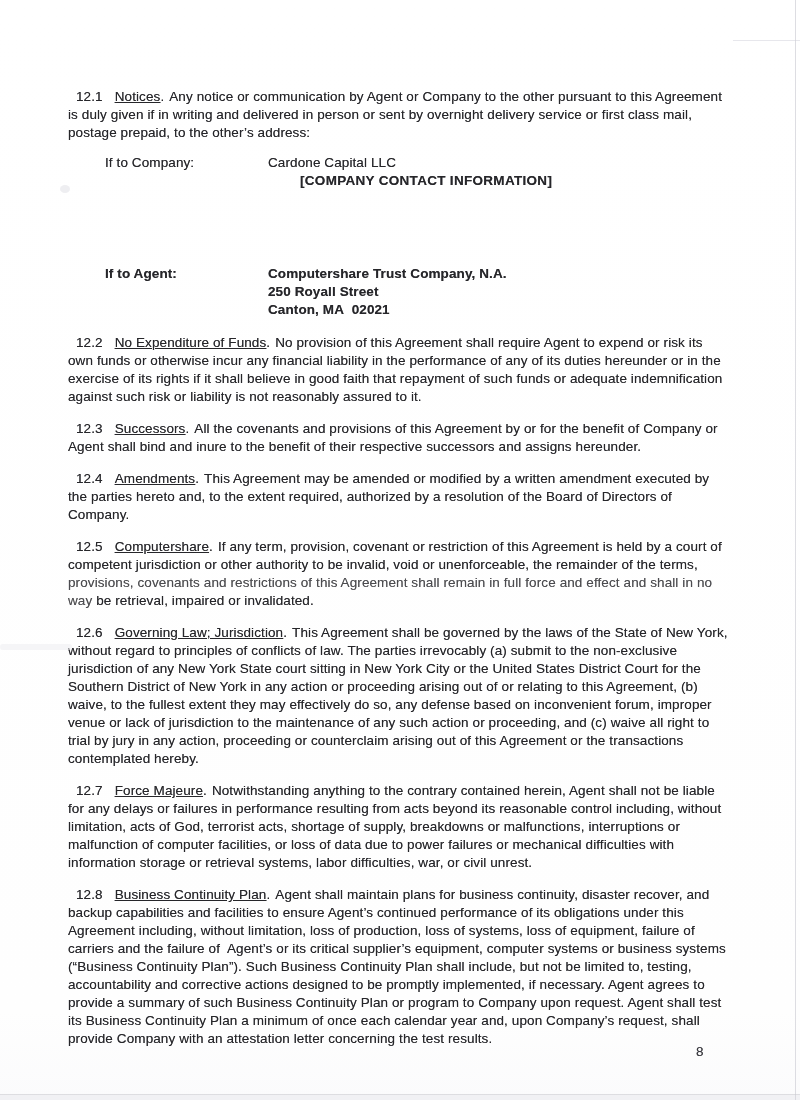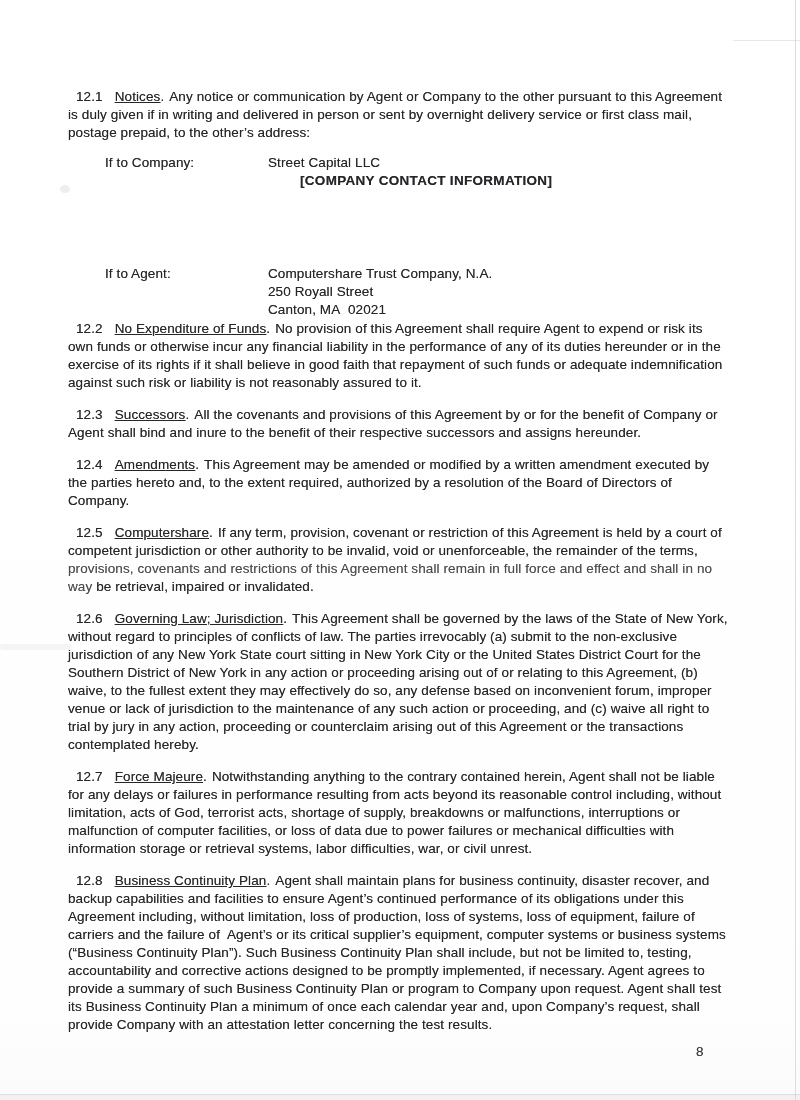--- a/index.html
+++ b/index.html
@@ -37,21 +37,21 @@
   .sec-body { margin-left: 5px; }
   .faded {
     opacity: 0.82;
     filter: blur(0.4px);
   }
   .addr {
     display: flex;
     margin: 0 0 14px 0;
   }
   .addr-company { margin-bottom: 75px; }
-  .addr-agent { margin-bottom: 1px; }
+  .addr-agent { margin-bottom: 15px; font-weight: bold; }
   .addr-label {
     margin-left: 37px;
     width: 163px;
     flex: 0 0 163px;
   }
   .addr-lines { flex: 1; }
   .addr-line { min-height: 18px; }
   .bold { font-weight: bold; letter-spacing: 0.3px; padding-left: 32px; }
   .page-number {
     position: absolute;
@@ -119,21 +119,21 @@
 
 <div class="page">
 
   <div class="content">
 
     <p class="section first"><span class="sec-num">12.1</span><span class="sec-heading">Notices</span><span>.</span><span class="sec-body">Any notice or communication by Agent or Company to the other pursuant to this Agreement is duly given if in writing and delivered in person or sent by overnight delivery service or first class mail, postage prepaid, to the other’s address:</span></p>
 
     <div class="addr addr-company">
       <div class="addr-label">If to Company:</div>
       <div class="addr-lines">
-        <div class="addr-line">Street Capital LLC</div>
+        <div class="addr-line">Cardone Capital LLC</div>
         <div class="addr-line bold">[COMPANY CONTACT INFORMATION]</div>
       </div>
     </div>
 
     <div class="addr addr-agent">
       <div class="addr-label">If to Agent:</div>
       <div class="addr-lines">
         <div class="addr-line">Computershare Trust Company, N.A.</div>
         <div class="addr-line">250 Royall Street</div>
         <div class="addr-line">Canton, MA&nbsp; 02021</div>

